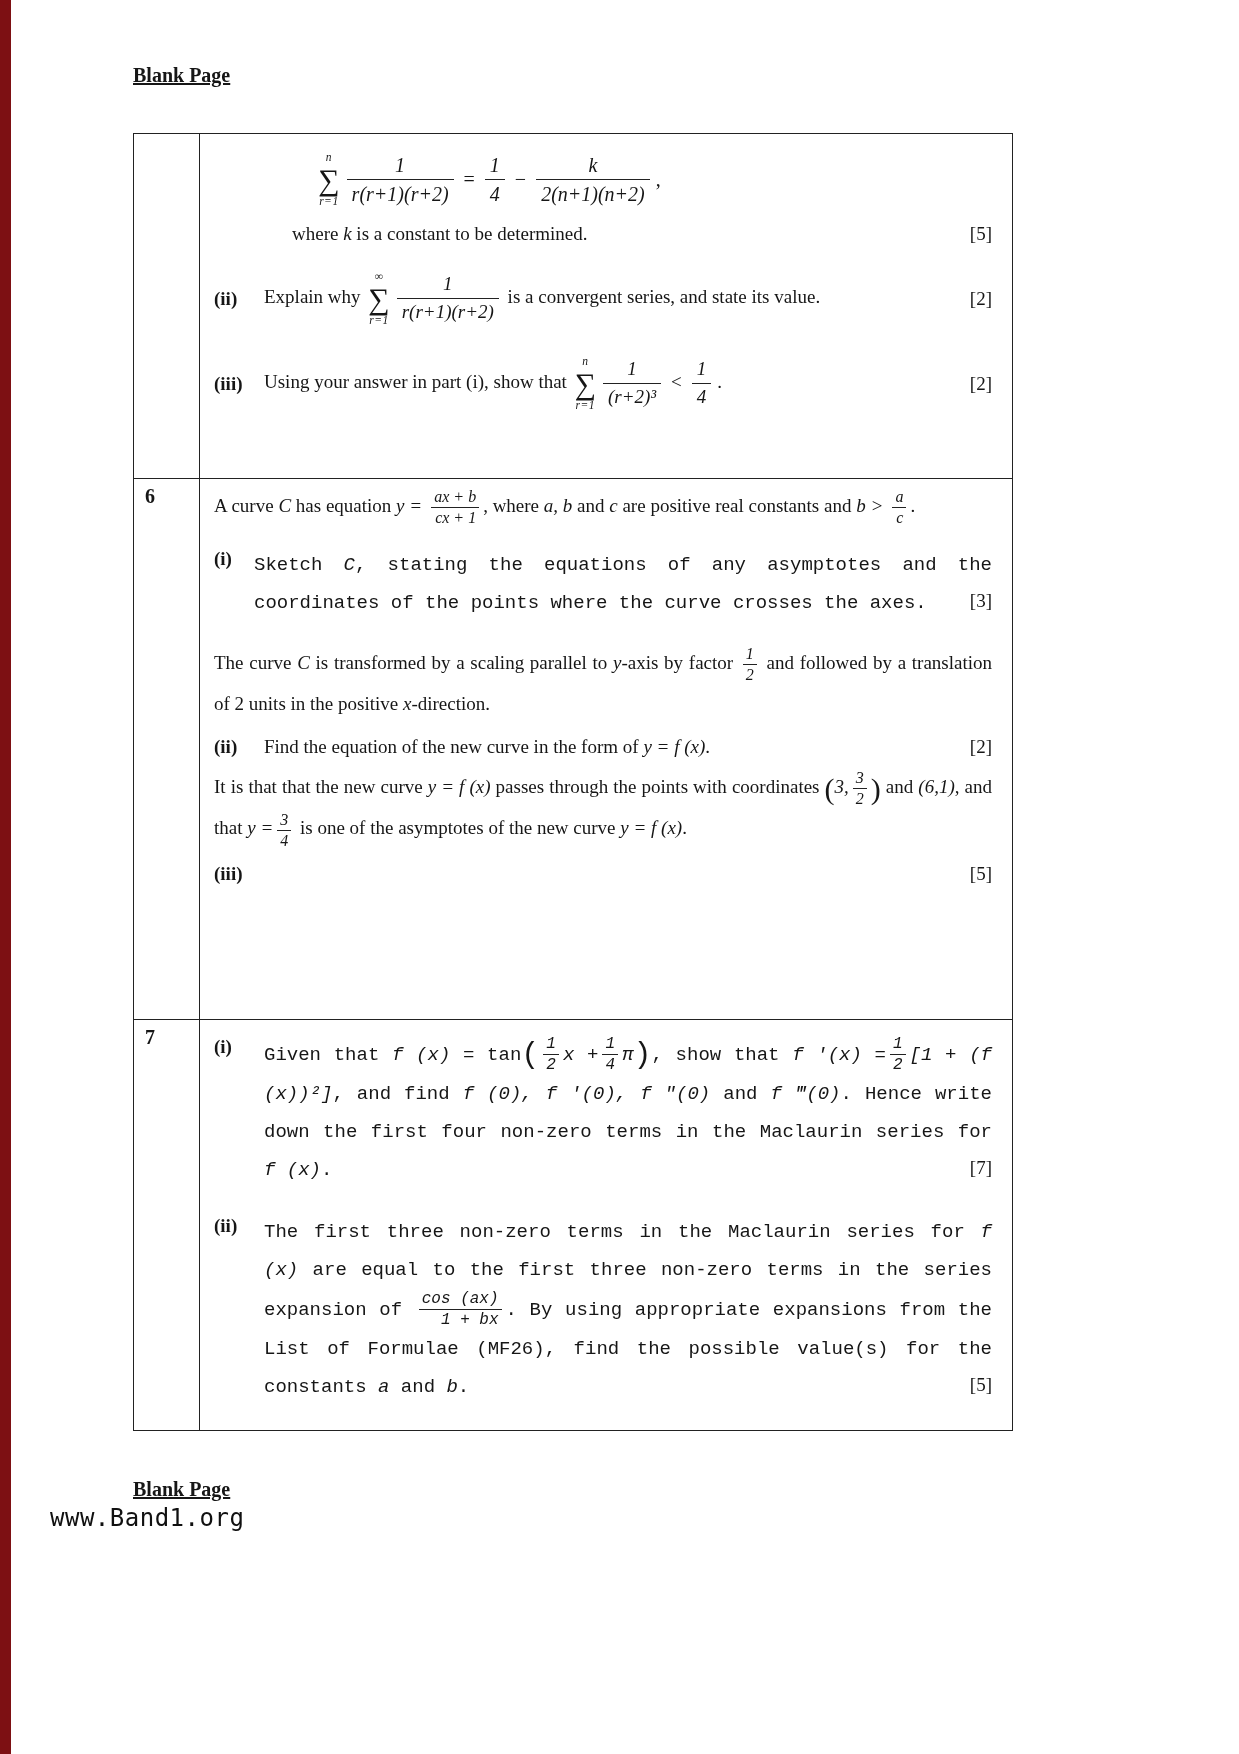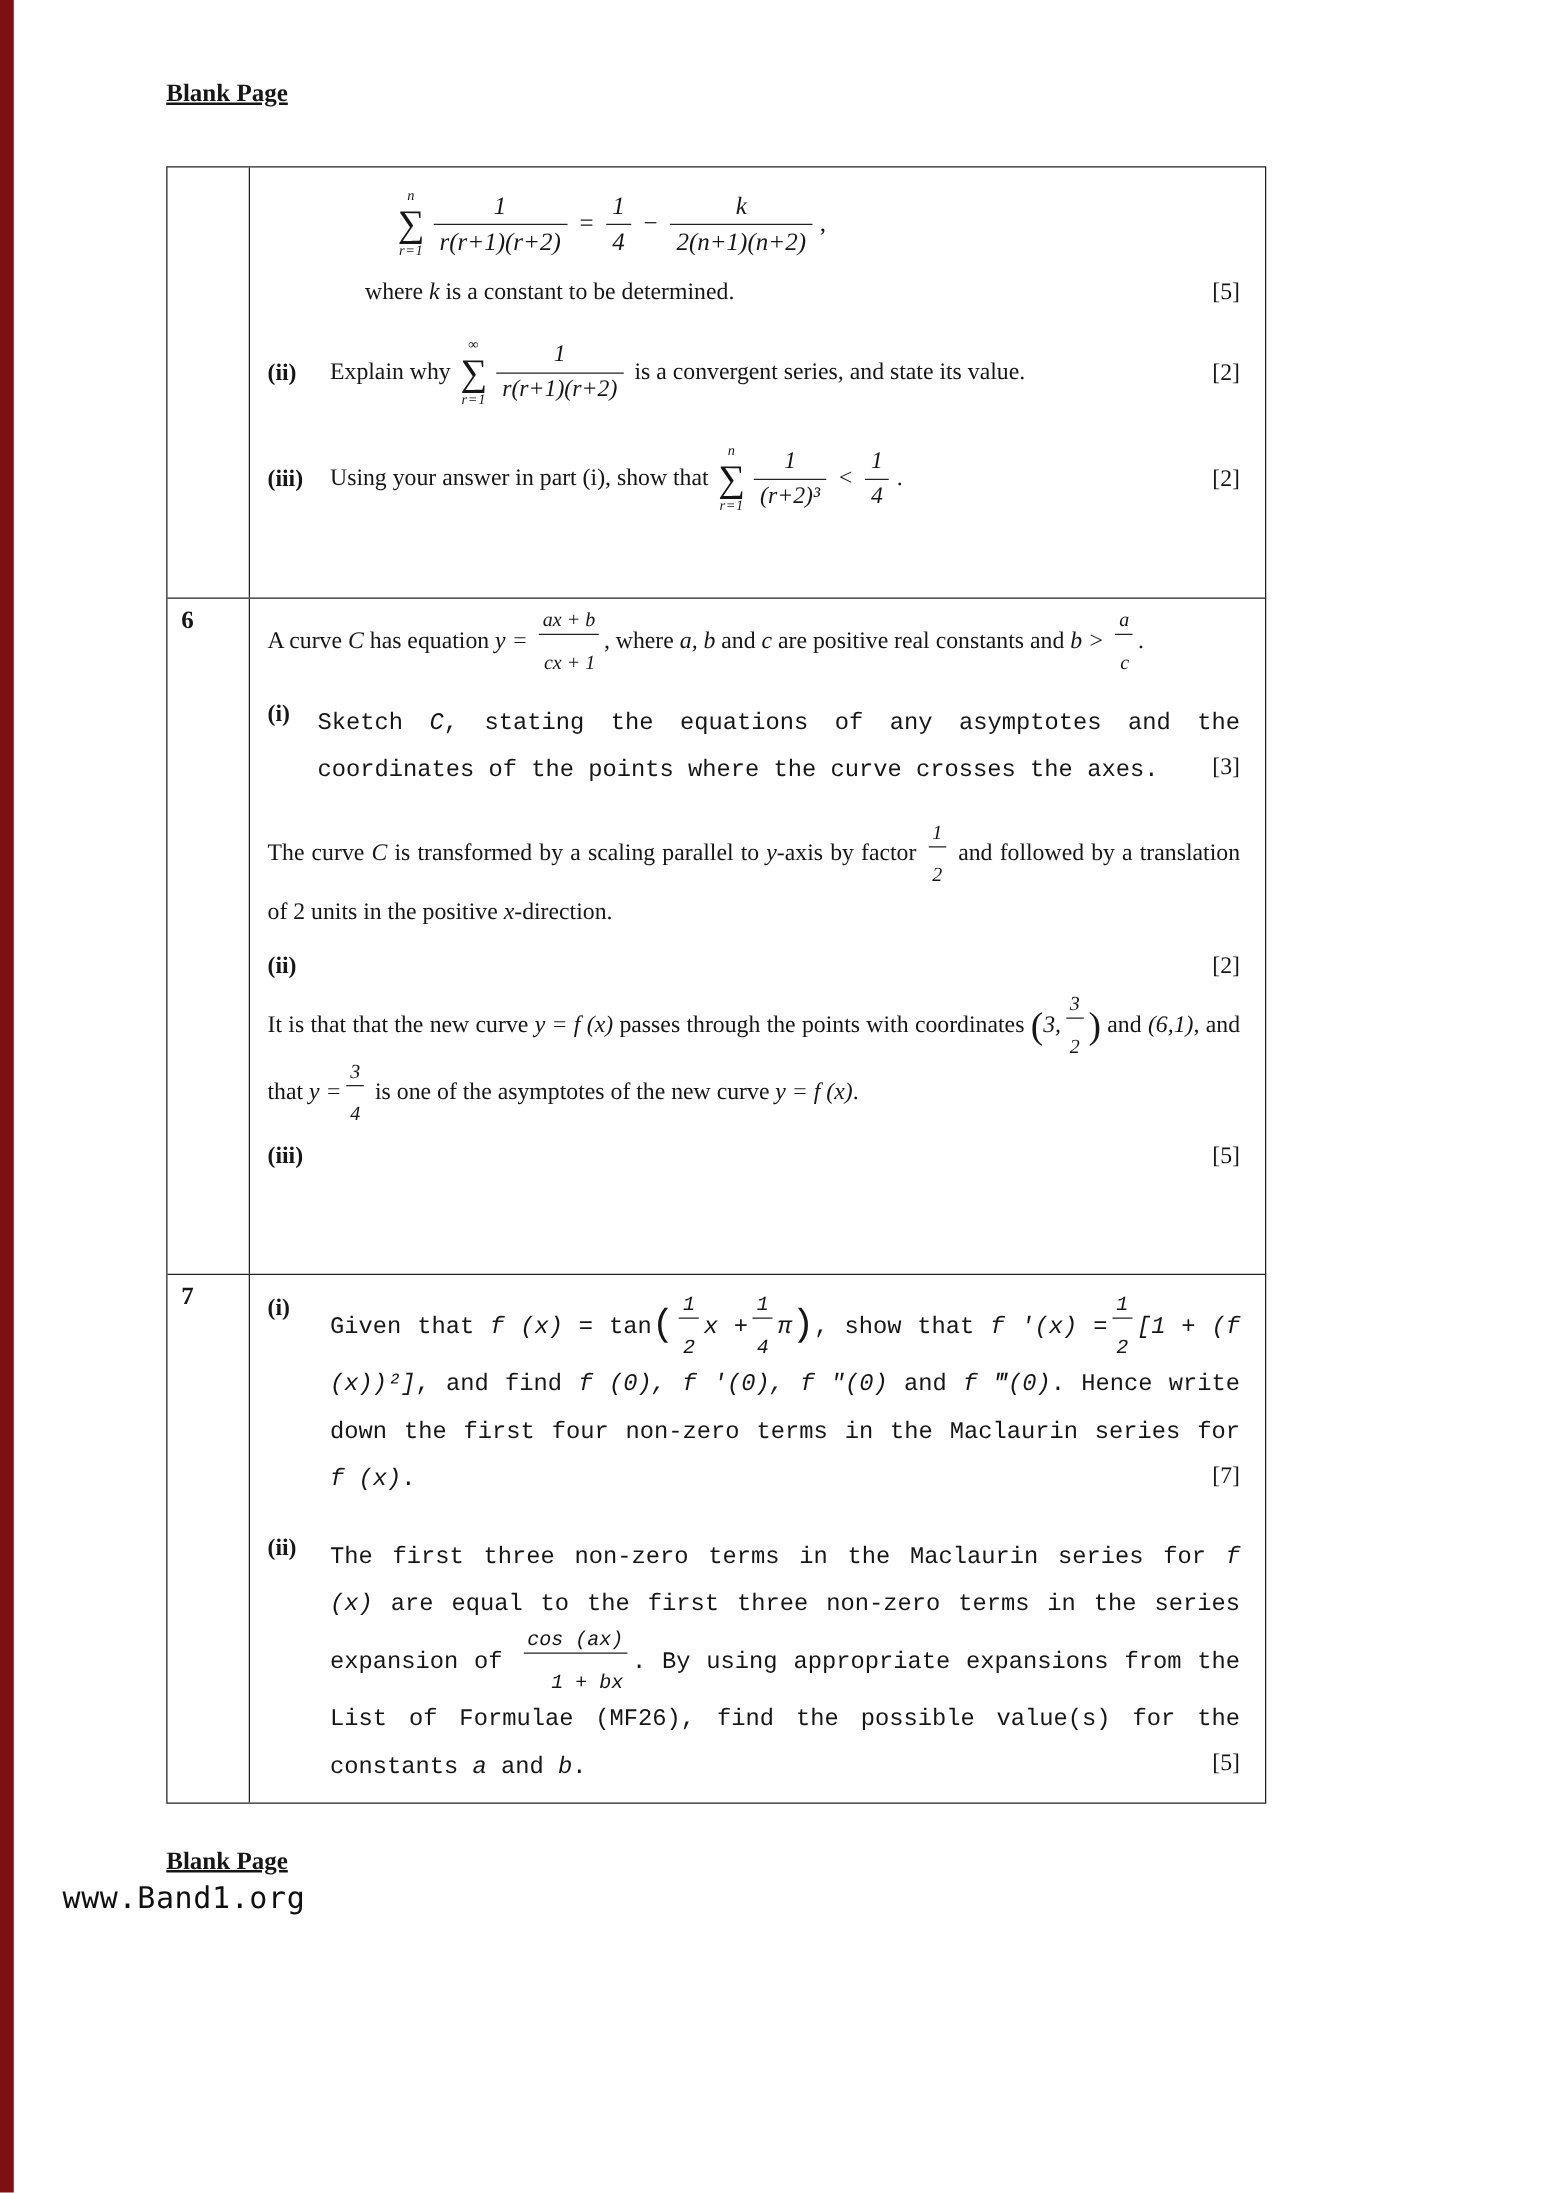--- a/index.html
+++ b/index.html
@@ -34,21 +34,21 @@
   .sum .sg{font-size:30px;line-height:1;padding:1px 0;}
   .frac{display:inline-flex;flex-direction:column;text-align:center;vertical-align:middle;margin:0 4px;line-height:1.3;font-style:italic;}
   .frac .num{padding:0 5px 1px;border-bottom:1.4px solid #222;}
   .frac .den{padding:1px 5px 0;}
   .op{margin:0 6px;font-style:normal;}
   .trail{margin:0 0 0 2px;font-style:normal;}
 
   
   .ifrac{font-size:16px;display:inline-flex;flex-direction:column;text-align:right;vertical-align:middle;margin:0 4px;line-height:1.25;font-style:italic;}
   .ifrac .num{padding:0 3px;border-bottom:1.2px solid #222;}
-  .ifrac .den{padding:0 3px;margin-top:13px;}
+  .ifrac .den{padding:0 3px;}
   .bp{font-size:30px;font-style:normal;vertical-align:middle;line-height:1;}
 
   
   .partline{display:flex;align-items:center;}
   .partline .plabel{flex:0 0 50px;font-weight:bold;align-self:center;}
   .partline .pinline{flex:1;min-width:0;}
   .partline > .marks{margin-left:auto;align-self:center;padding-left:10px;}
 
   .partblock{display:flex;position:relative;}
   .partblock .plabel{flex:0 0 50px;font-weight:bold;padding-top:2px;}
@@ -164,20 +164,21 @@
         <span class="marks">[3]</span>
       </div>
 
       <div class="para mt-e"><span>The curve </span><span class="it">C</span><span> is transformed by a scaling parallel to </span><span class="it">y</span><span>-axis by factor </span><span class="ifrac">
             <span class="num">1</span>
             <span class="den">2</span>
           </span><span> and followed by a translation of 2 units in the positive </span><span class="it">x</span><span>-direction.</span></div>
 
       <div class="partline mt-f">
         <span class="plabel">(ii)</span>
+        <span class="pinline"><span>Find the equation of the new curve in the form of </span><span class="it">y = f (x)</span><span>.</span></span>
         <span class="marks">[2]</span>
       </div>
 
       <div class="para mt-g"><span>It is that that the new curve </span><span class="it">y = f (x)</span><span> passes through the points with coordinates </span><span class="bp">(</span><span class="it">3,</span><span class="ifrac">
             <span class="num">3</span>
             <span class="den">2</span>
           </span><span class="bp">)</span><span> and </span><span class="it">(6,1)</span><span>, and that </span><span class="it">y =</span><span class="ifrac">
             <span class="num">3</span>
             <span class="den">4</span>
           </span><span> is one of the asymptotes of the new curve </span><span class="it">y = f (x)</span><span>.</span></div>

